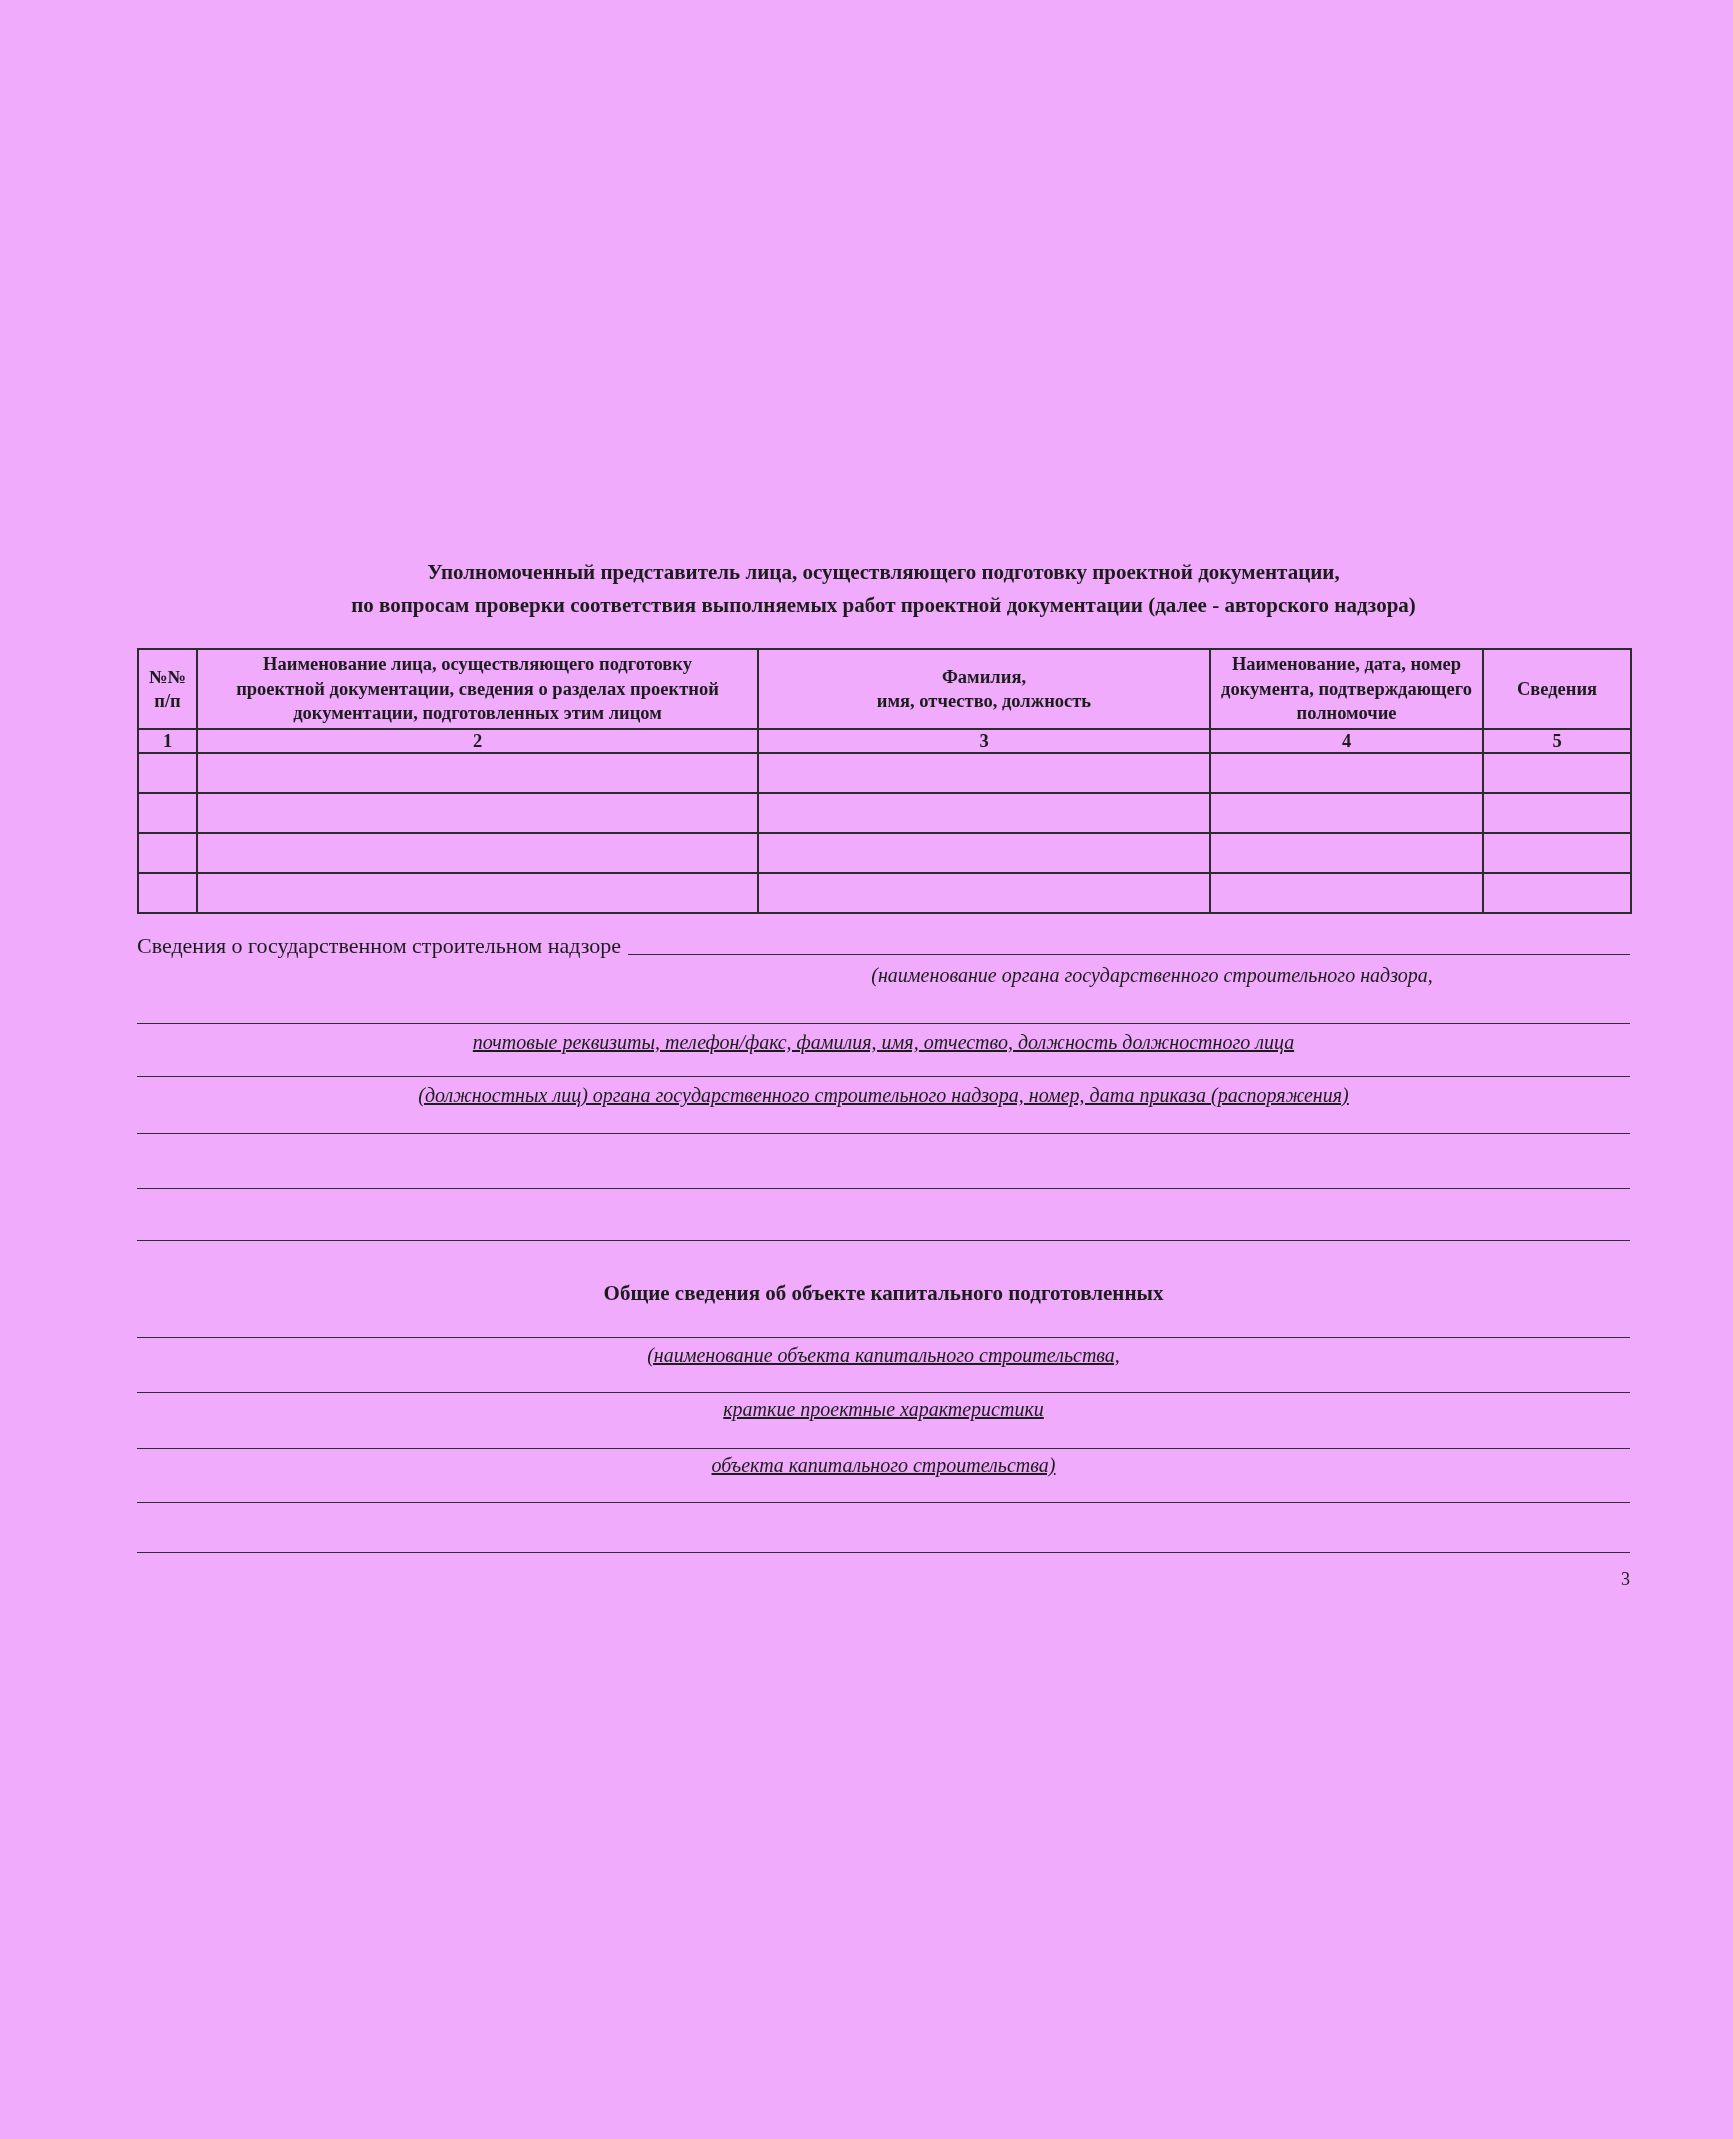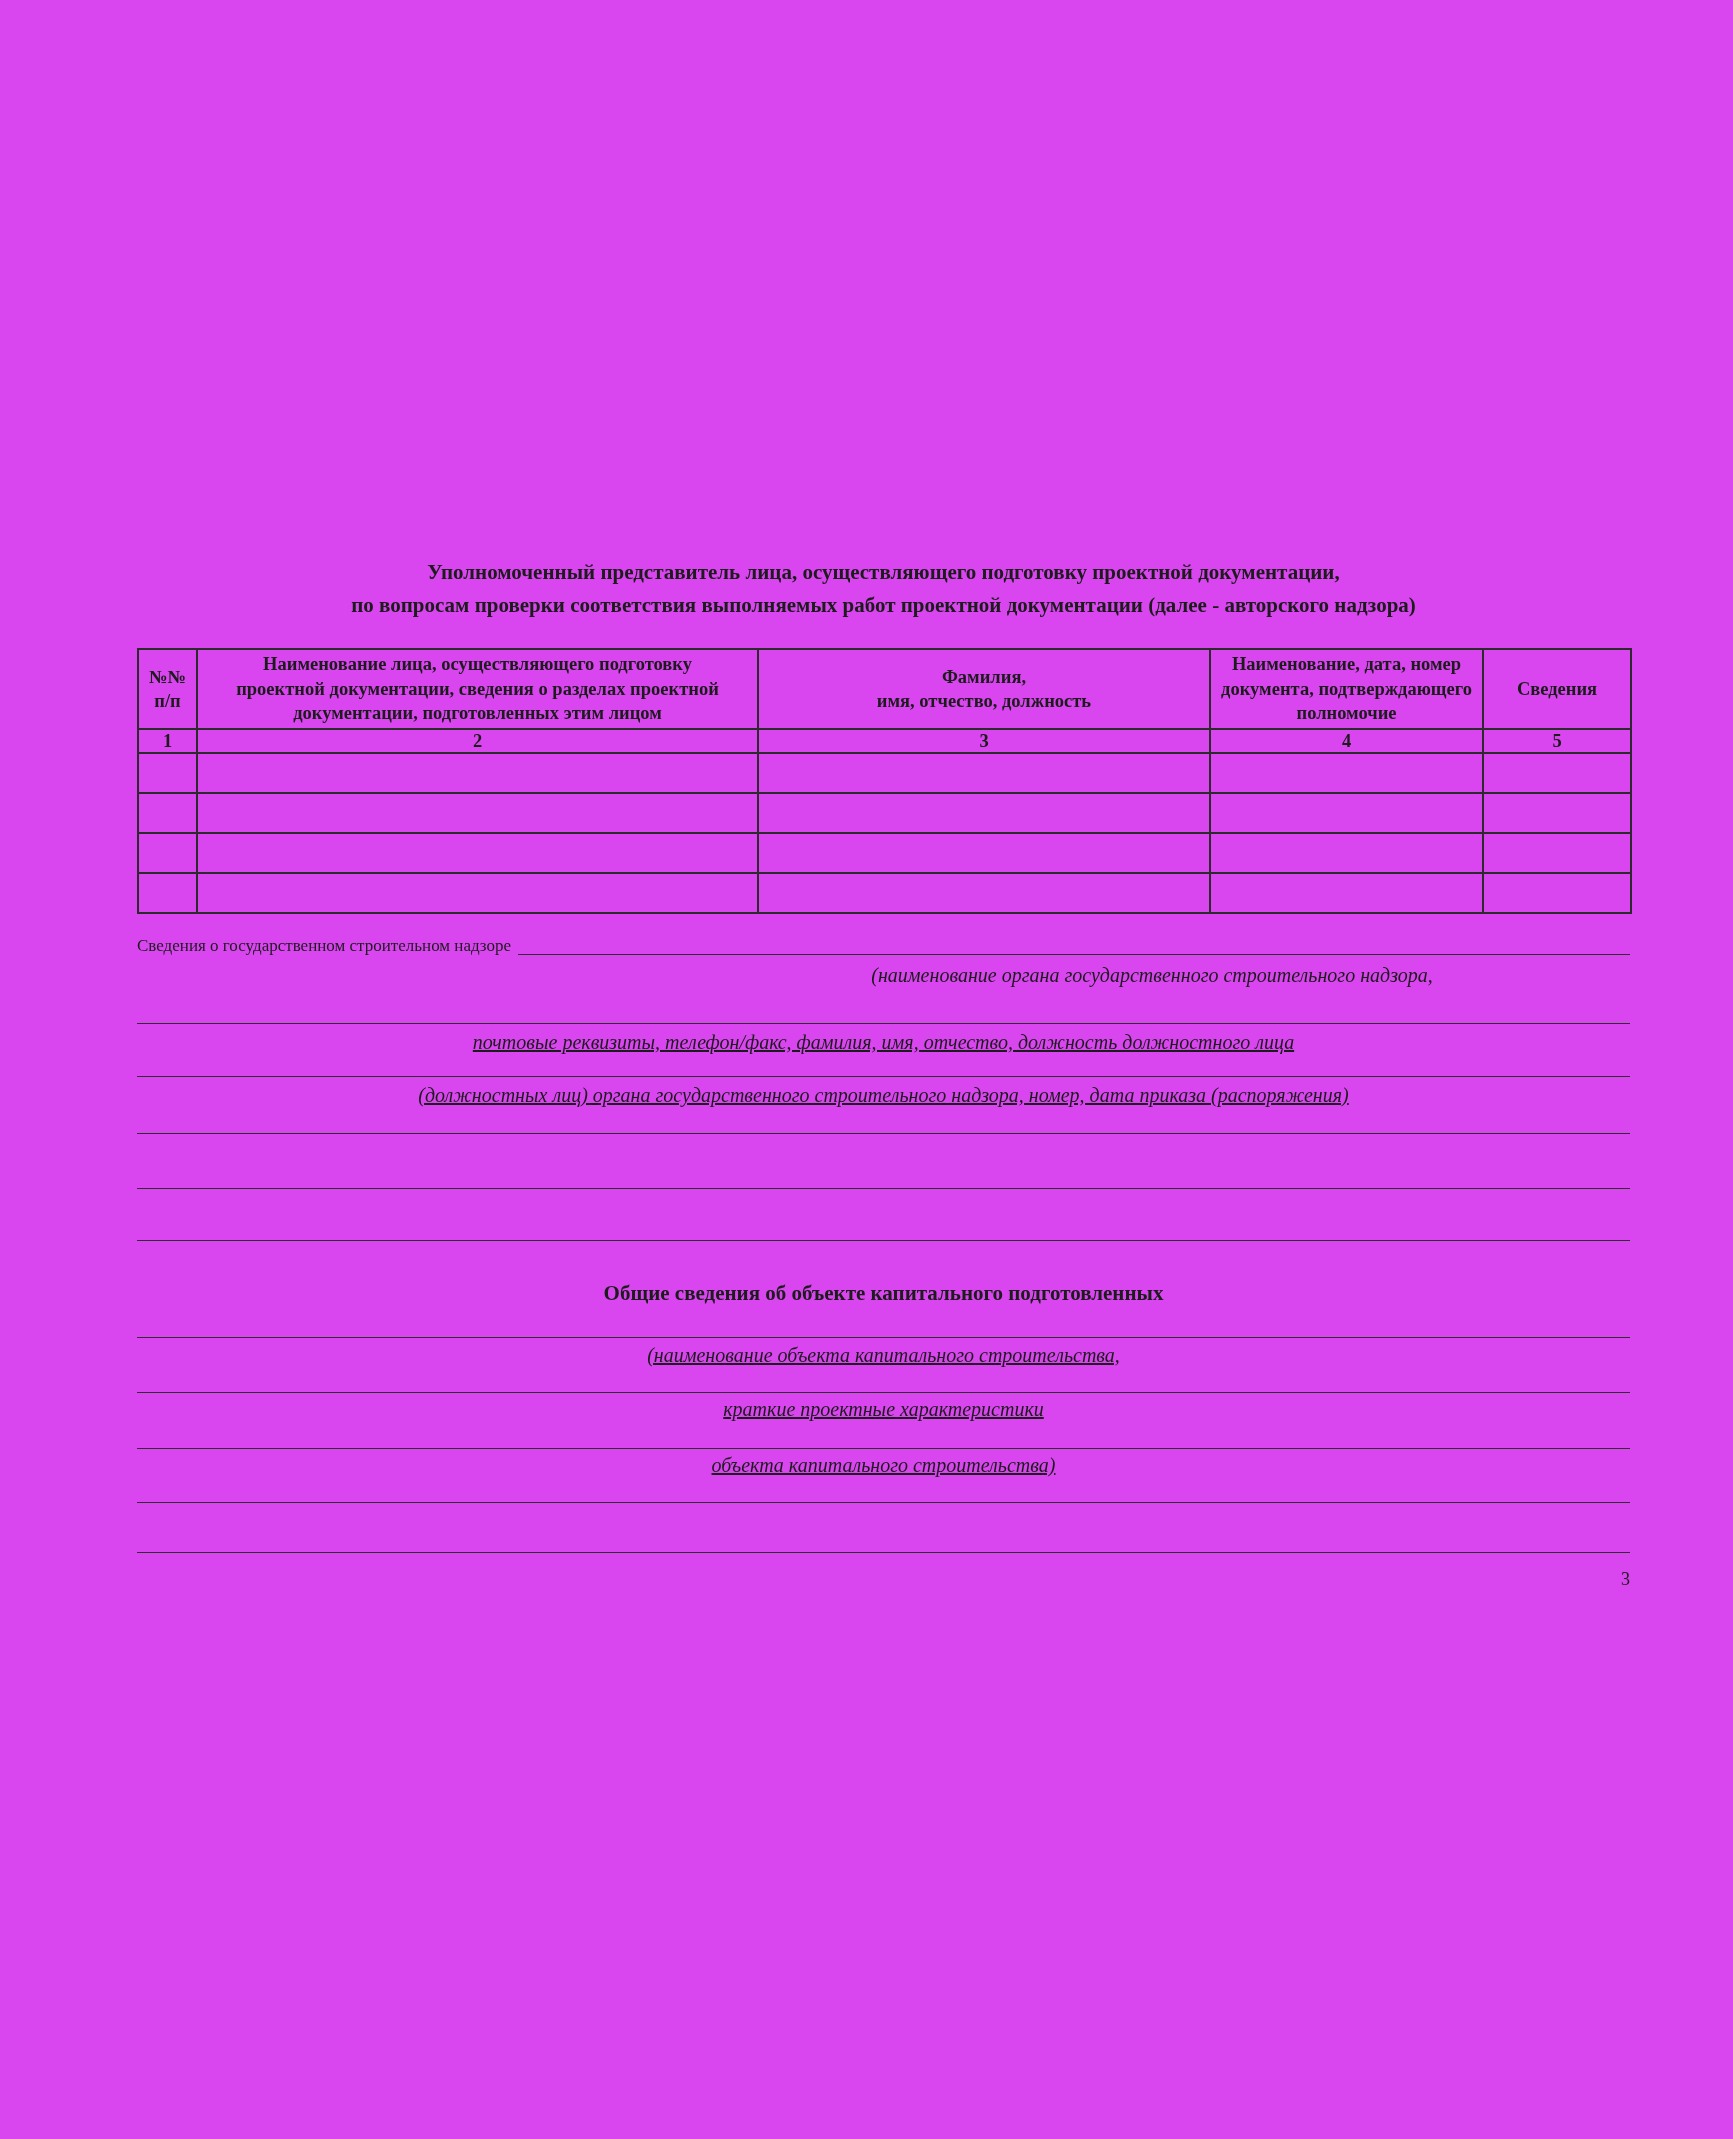--- a/index.html
+++ b/index.html
@@ -1,20 +1,20 @@
 <!DOCTYPE html>
 <html style="font-size:12px"><head>
 <meta charset="utf-8">
 <style>
   html, body { margin: 0; padding: 0; background: #ffffff; }
   .page {
     position: relative;
     width: 1733px;
     height: 2140px;
-    background: #d946ef;
+    background: #f0abfc;
     font-family: "Liberation Serif", serif;
     color: #1c1c1c;
     overflow: hidden;
   }
   .abs { position: absolute; left: 137px; width: 1493px; }
 
   .doc-title {
     top: 556px;
     text-align: center;
     font-weight: bold;
@@ -51,21 +51,21 @@
     line-height: 21px;
     text-align: center;
     vertical-align: middle;
   }
   .empty-row td { height: 38px; }
 
   .sup-line {
     top: 932px;
     display: flex;
     align-items: stretch;
-    font-size: 17px;
+    font-size: 22px;
     line-height: 28px;
     white-space: nowrap;
   }
   .fill-line {
     flex: 1;
     border-bottom: 1.5px solid #2e2e2e;
     margin-bottom: 5.2px;
     margin-left: 7.4px;
   }
 

